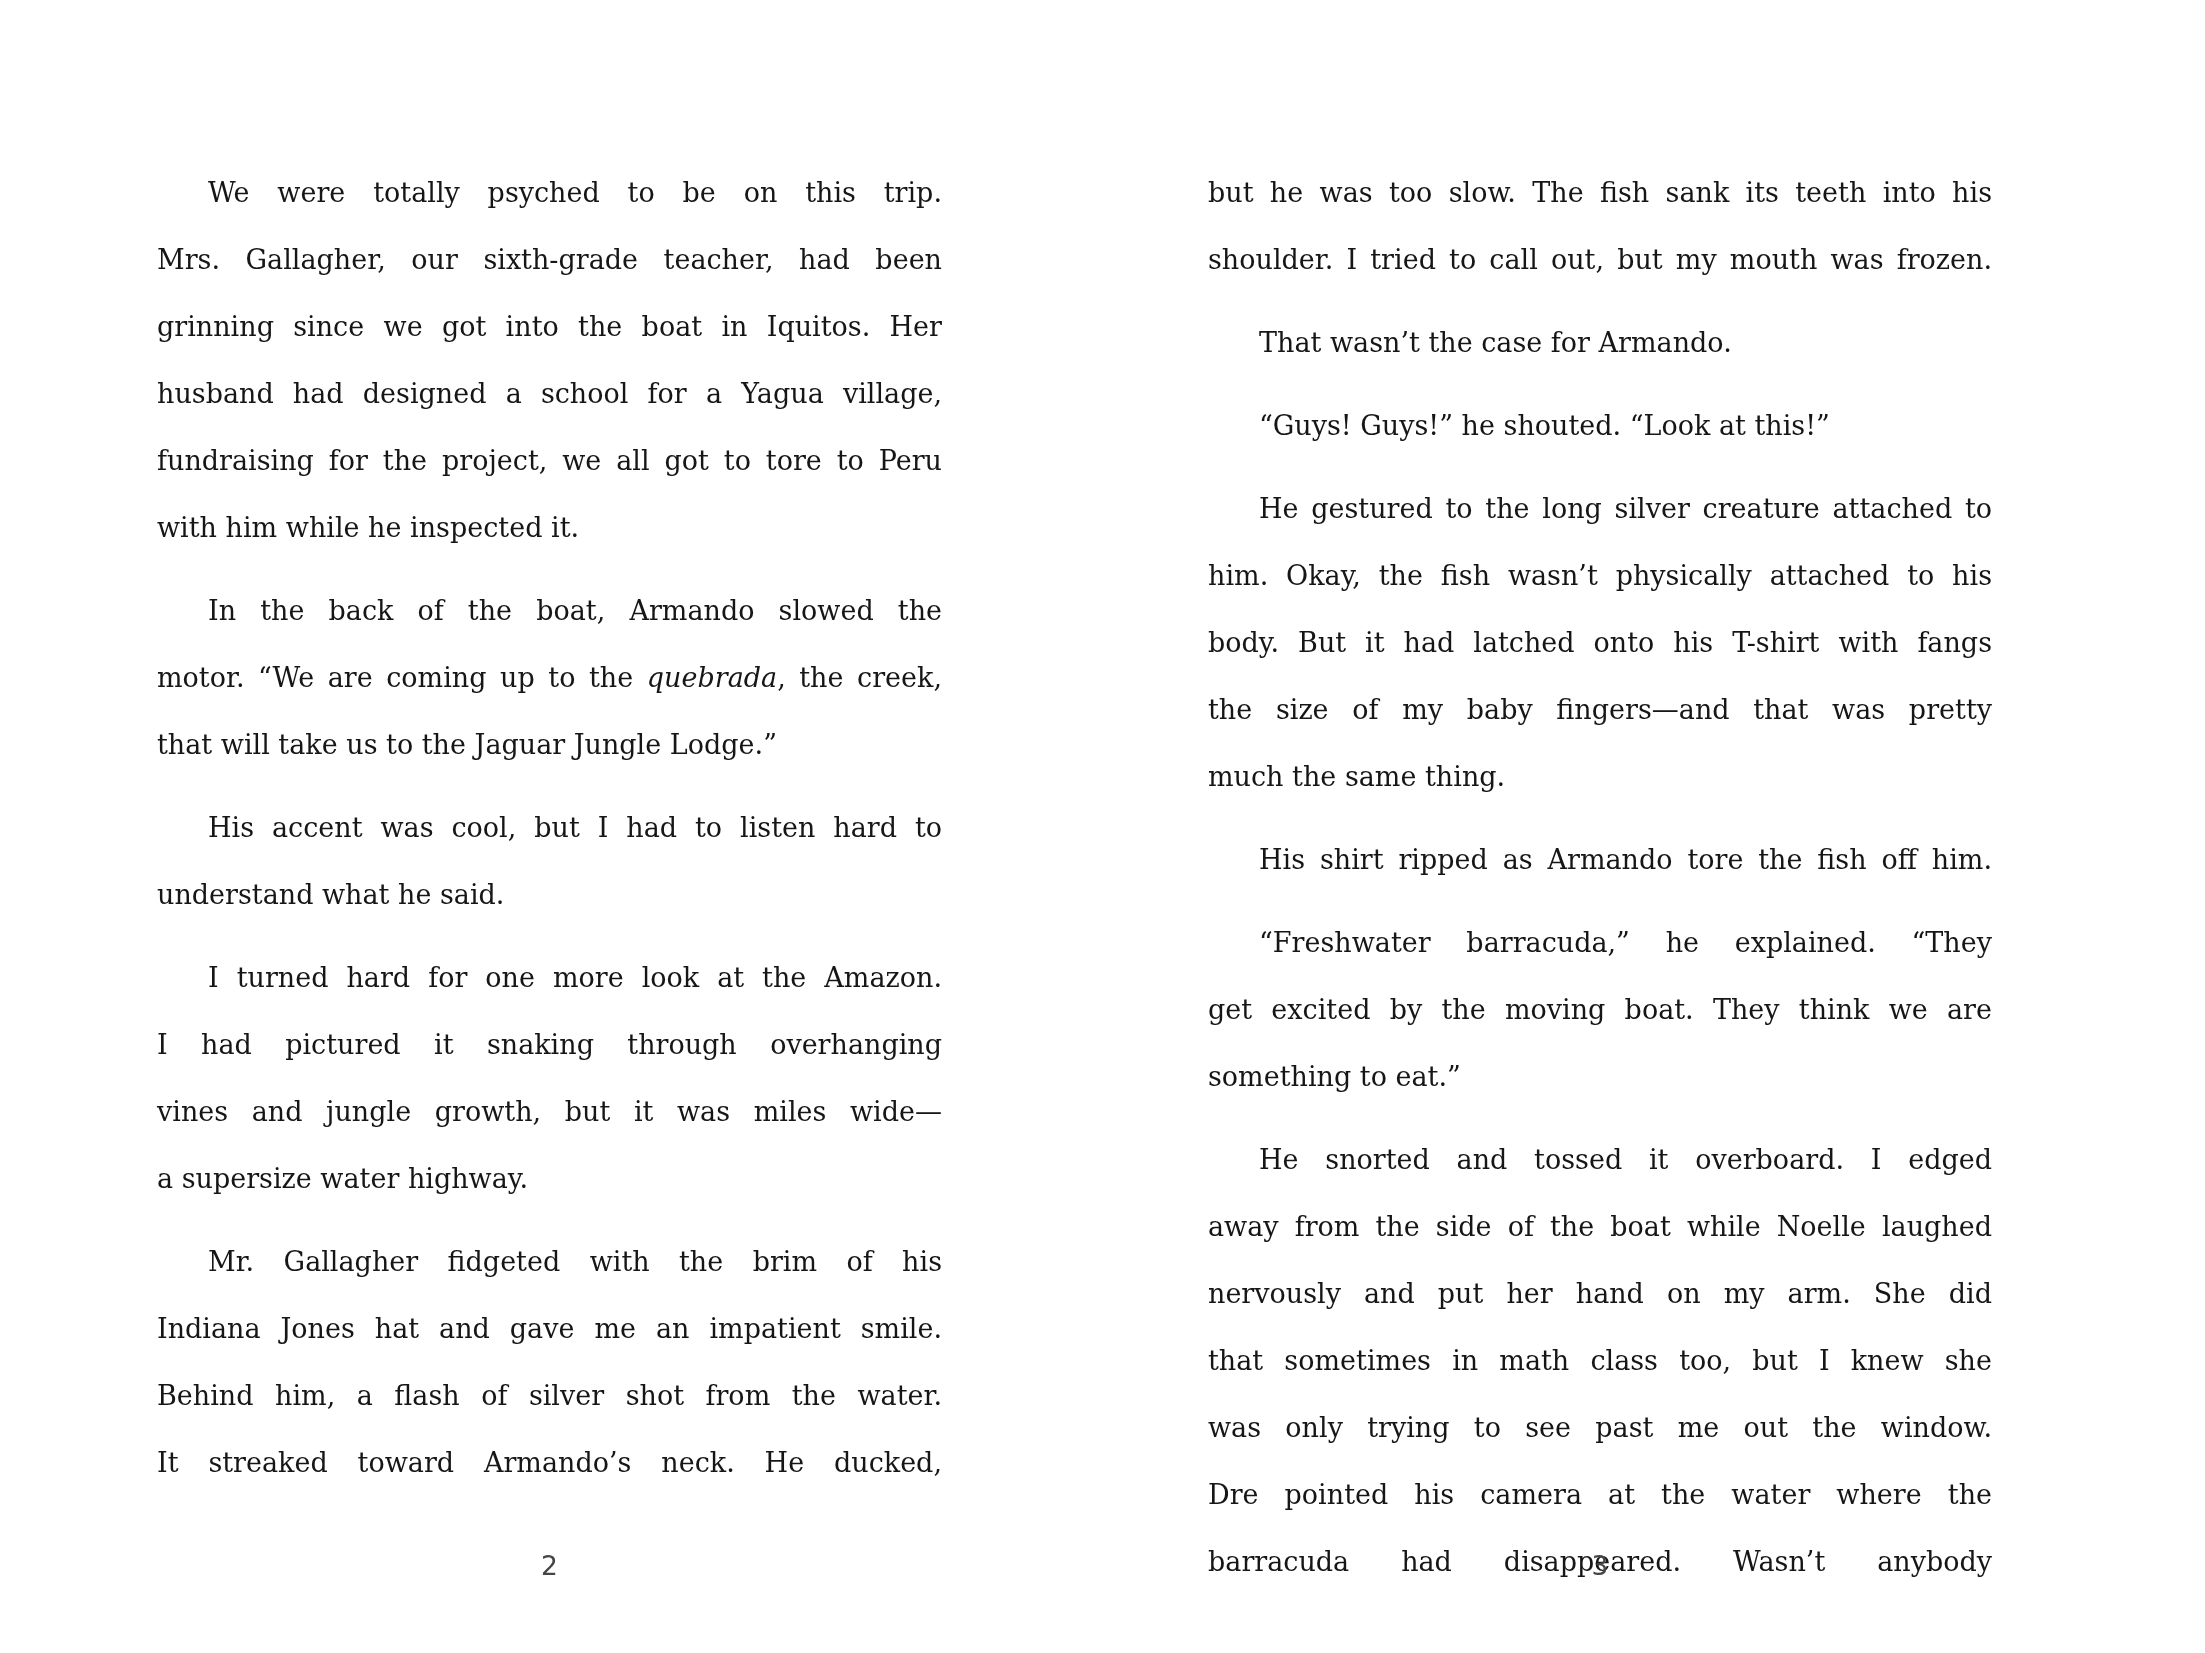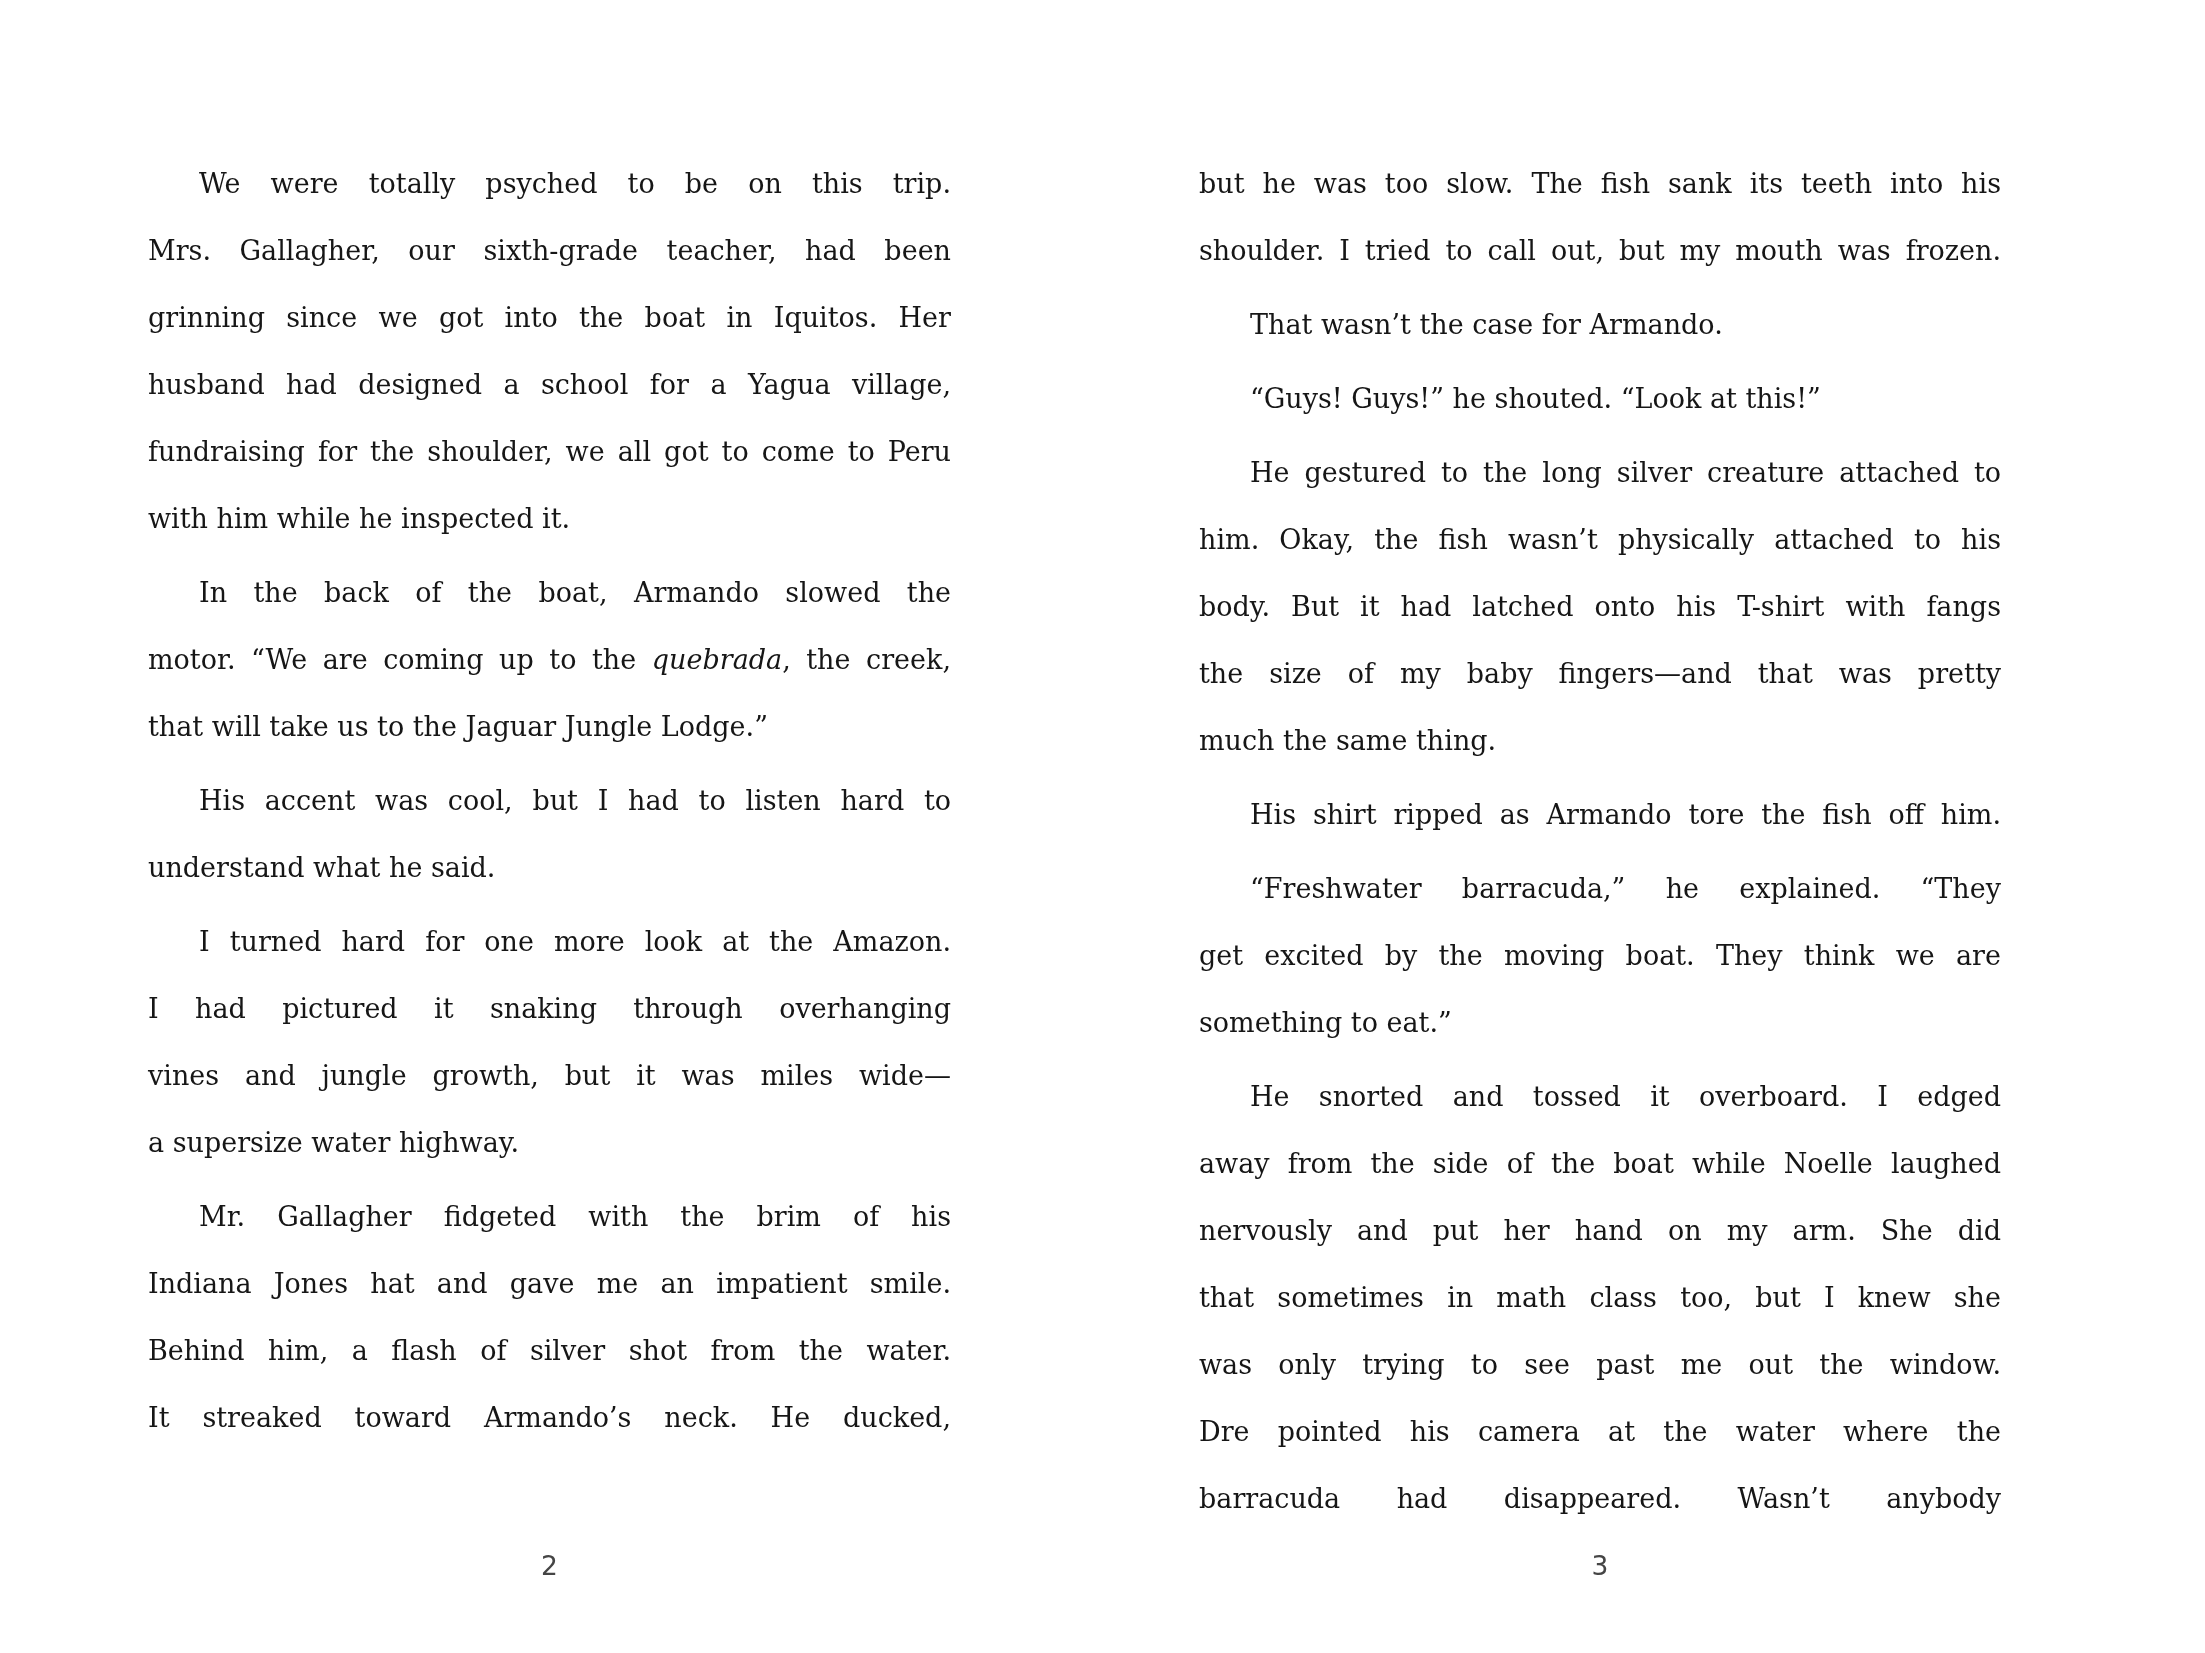--- a/index.html
+++ b/index.html
@@ -15,21 +15,21 @@
     color: #161616;
     overflow: hidden;
   }
   .page {
     position: absolute;
     top: 143px;
     height: 1511px;
   }
   #page-left  { left: 141px;  width: 817px; }
   #page-right { left: 1192px; width: 816px; }
-  .para { margin: 7px; }
+  .para { margin: 16px; }
   .line {
     font-size: 27px;
     line-height: 67px;
     text-align: justify;
     text-align-last: justify;
     white-space: normal;
   }
   .line.flush {
     text-align: left;
     text-align-last: left;
@@ -53,21 +53,21 @@
 </head>
 <body>
 
 <section class="page" id="page-left">
   <div class="text-block">
       <div class="para indent">
         <div class="line">We were totally psyched to be on this trip.</div>
         <div class="line">Mrs. Gallagher, our sixth-grade teacher, had been</div>
         <div class="line">grinning since we got into the boat in Iquitos. Her</div>
         <div class="line">husband had designed a school for a Yagua village,</div>
-        <div class="line">fundraising for the shoulder, we all got to come to Peru</div>
+        <div class="line">fundraising for the project, we all got to tore to Peru</div>
         <div class="line flush">with him while he inspected it.</div>
       </div>
       <div class="para indent">
         <div class="line">In the back of the boat, Armando slowed the</div>
         <div class="line">motor. “We are coming up to the <i>quebrada</i>, the creek,</div>
         <div class="line flush">that will take us to the Jaguar Jungle Lodge.”</div>
       </div>
       <div class="para indent">
         <div class="line">His accent was cool, but I had to listen hard to</div>
         <div class="line flush">understand what he said.</div>

